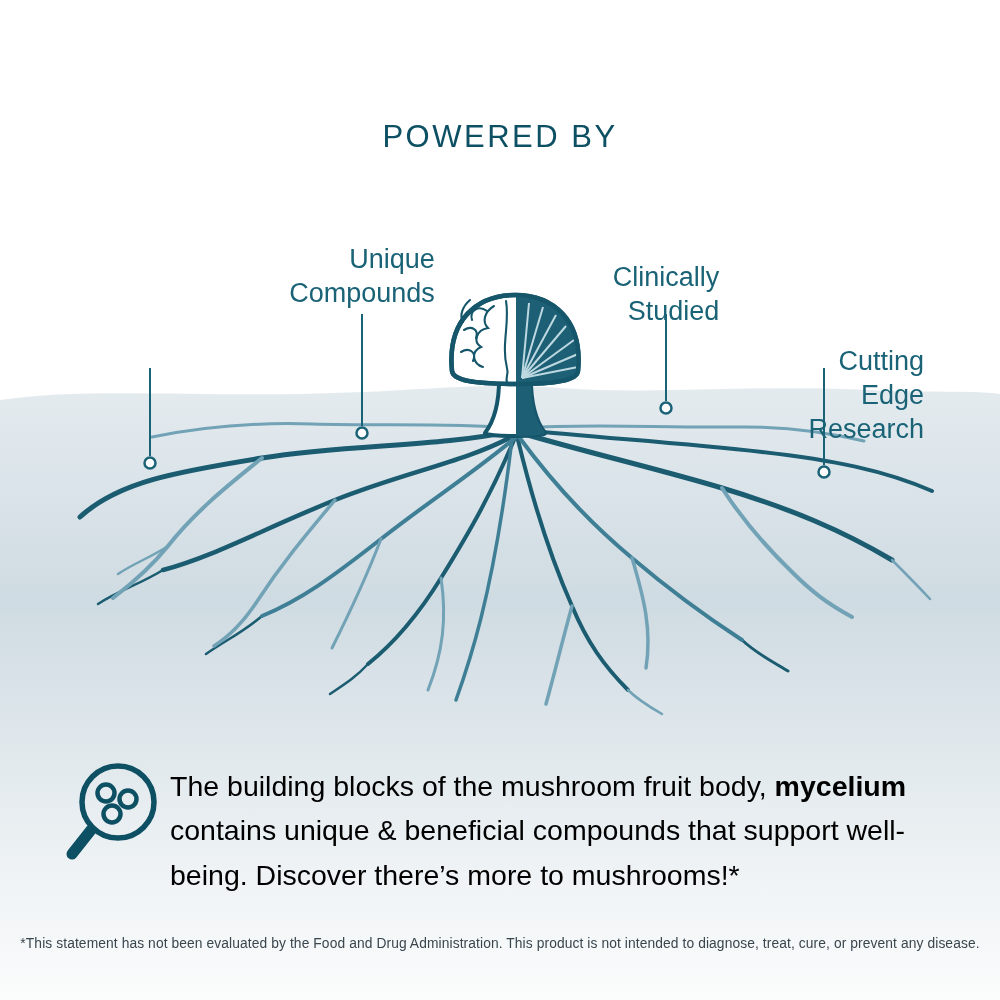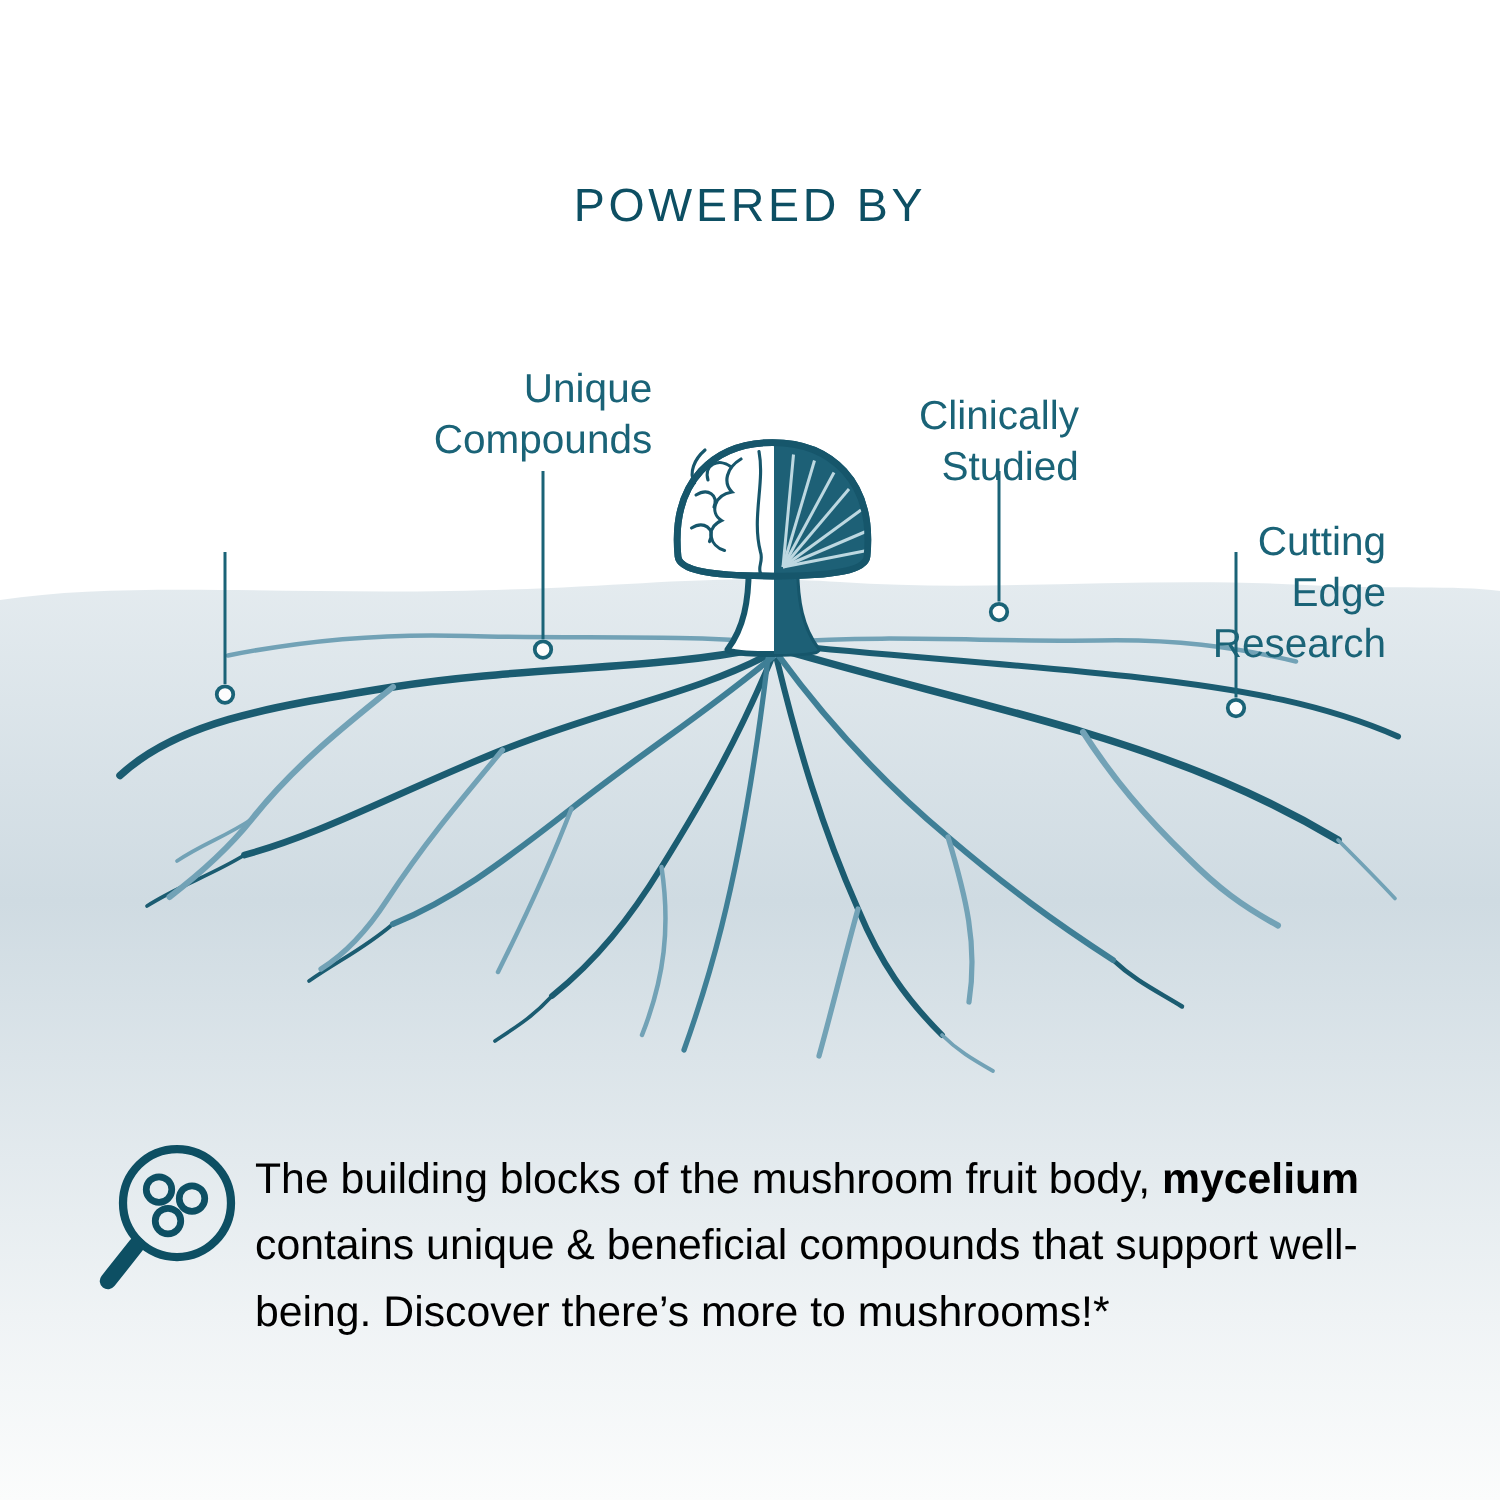--- a/index.html
+++ b/index.html
@@ -149,14 +149,15 @@
       <circle cx="70" cy="47" r="8.5" stroke-width="4.5"></circle>
       <circle cx="54" cy="62" r="8.5" stroke-width="4.5"></circle>
       <line x1="33" y1="78" x2="14" y2="102" stroke-width="11" stroke-linecap="round"></line>
     </g>
   </svg>
 
   <p class="body-copy"><span>The building blocks of the mushroom fruit body, </span><span class="hl">mycelium</span><span>
 contains unique &amp; beneficial compounds that support well-
 being. Discover there’s more to mushrooms!*</span></p>
 
+  <div class="disclaimer">*This statement has not been evaluated by the Food and Drug Administration. This product is not intended to diagnose, treat, cure, or prevent any disease.</div>
 
 </div>
 
 </body></html>

